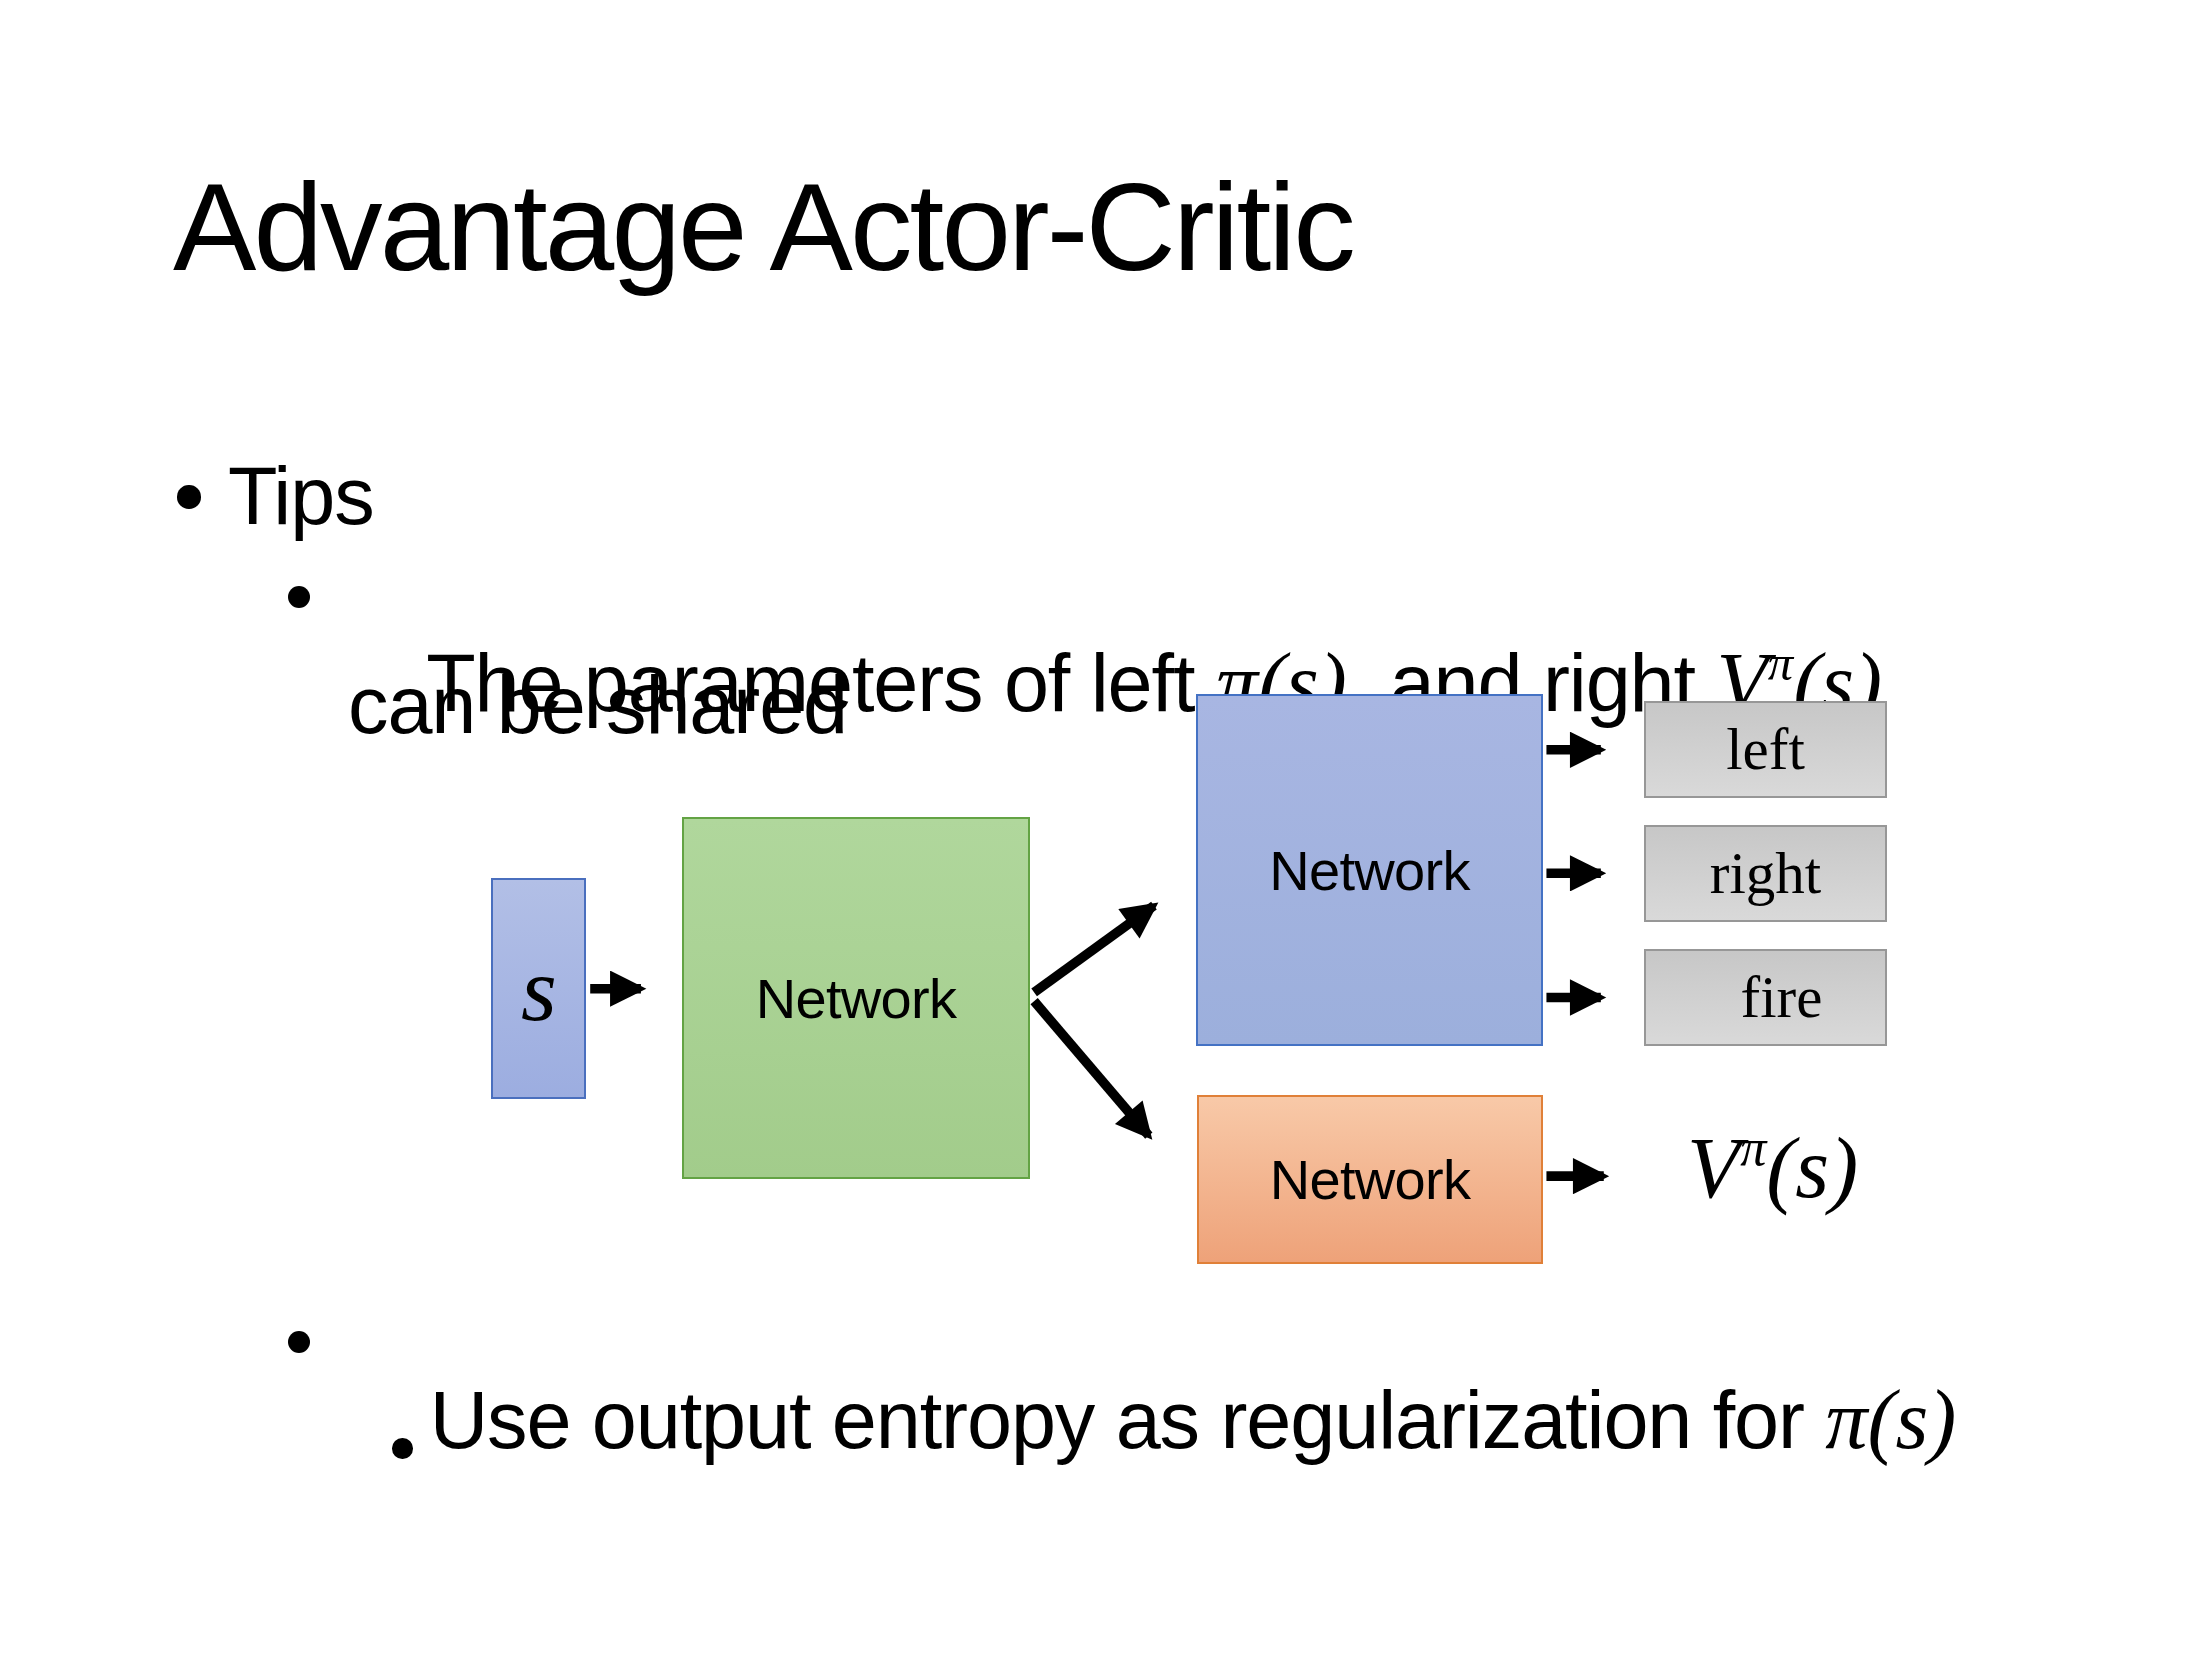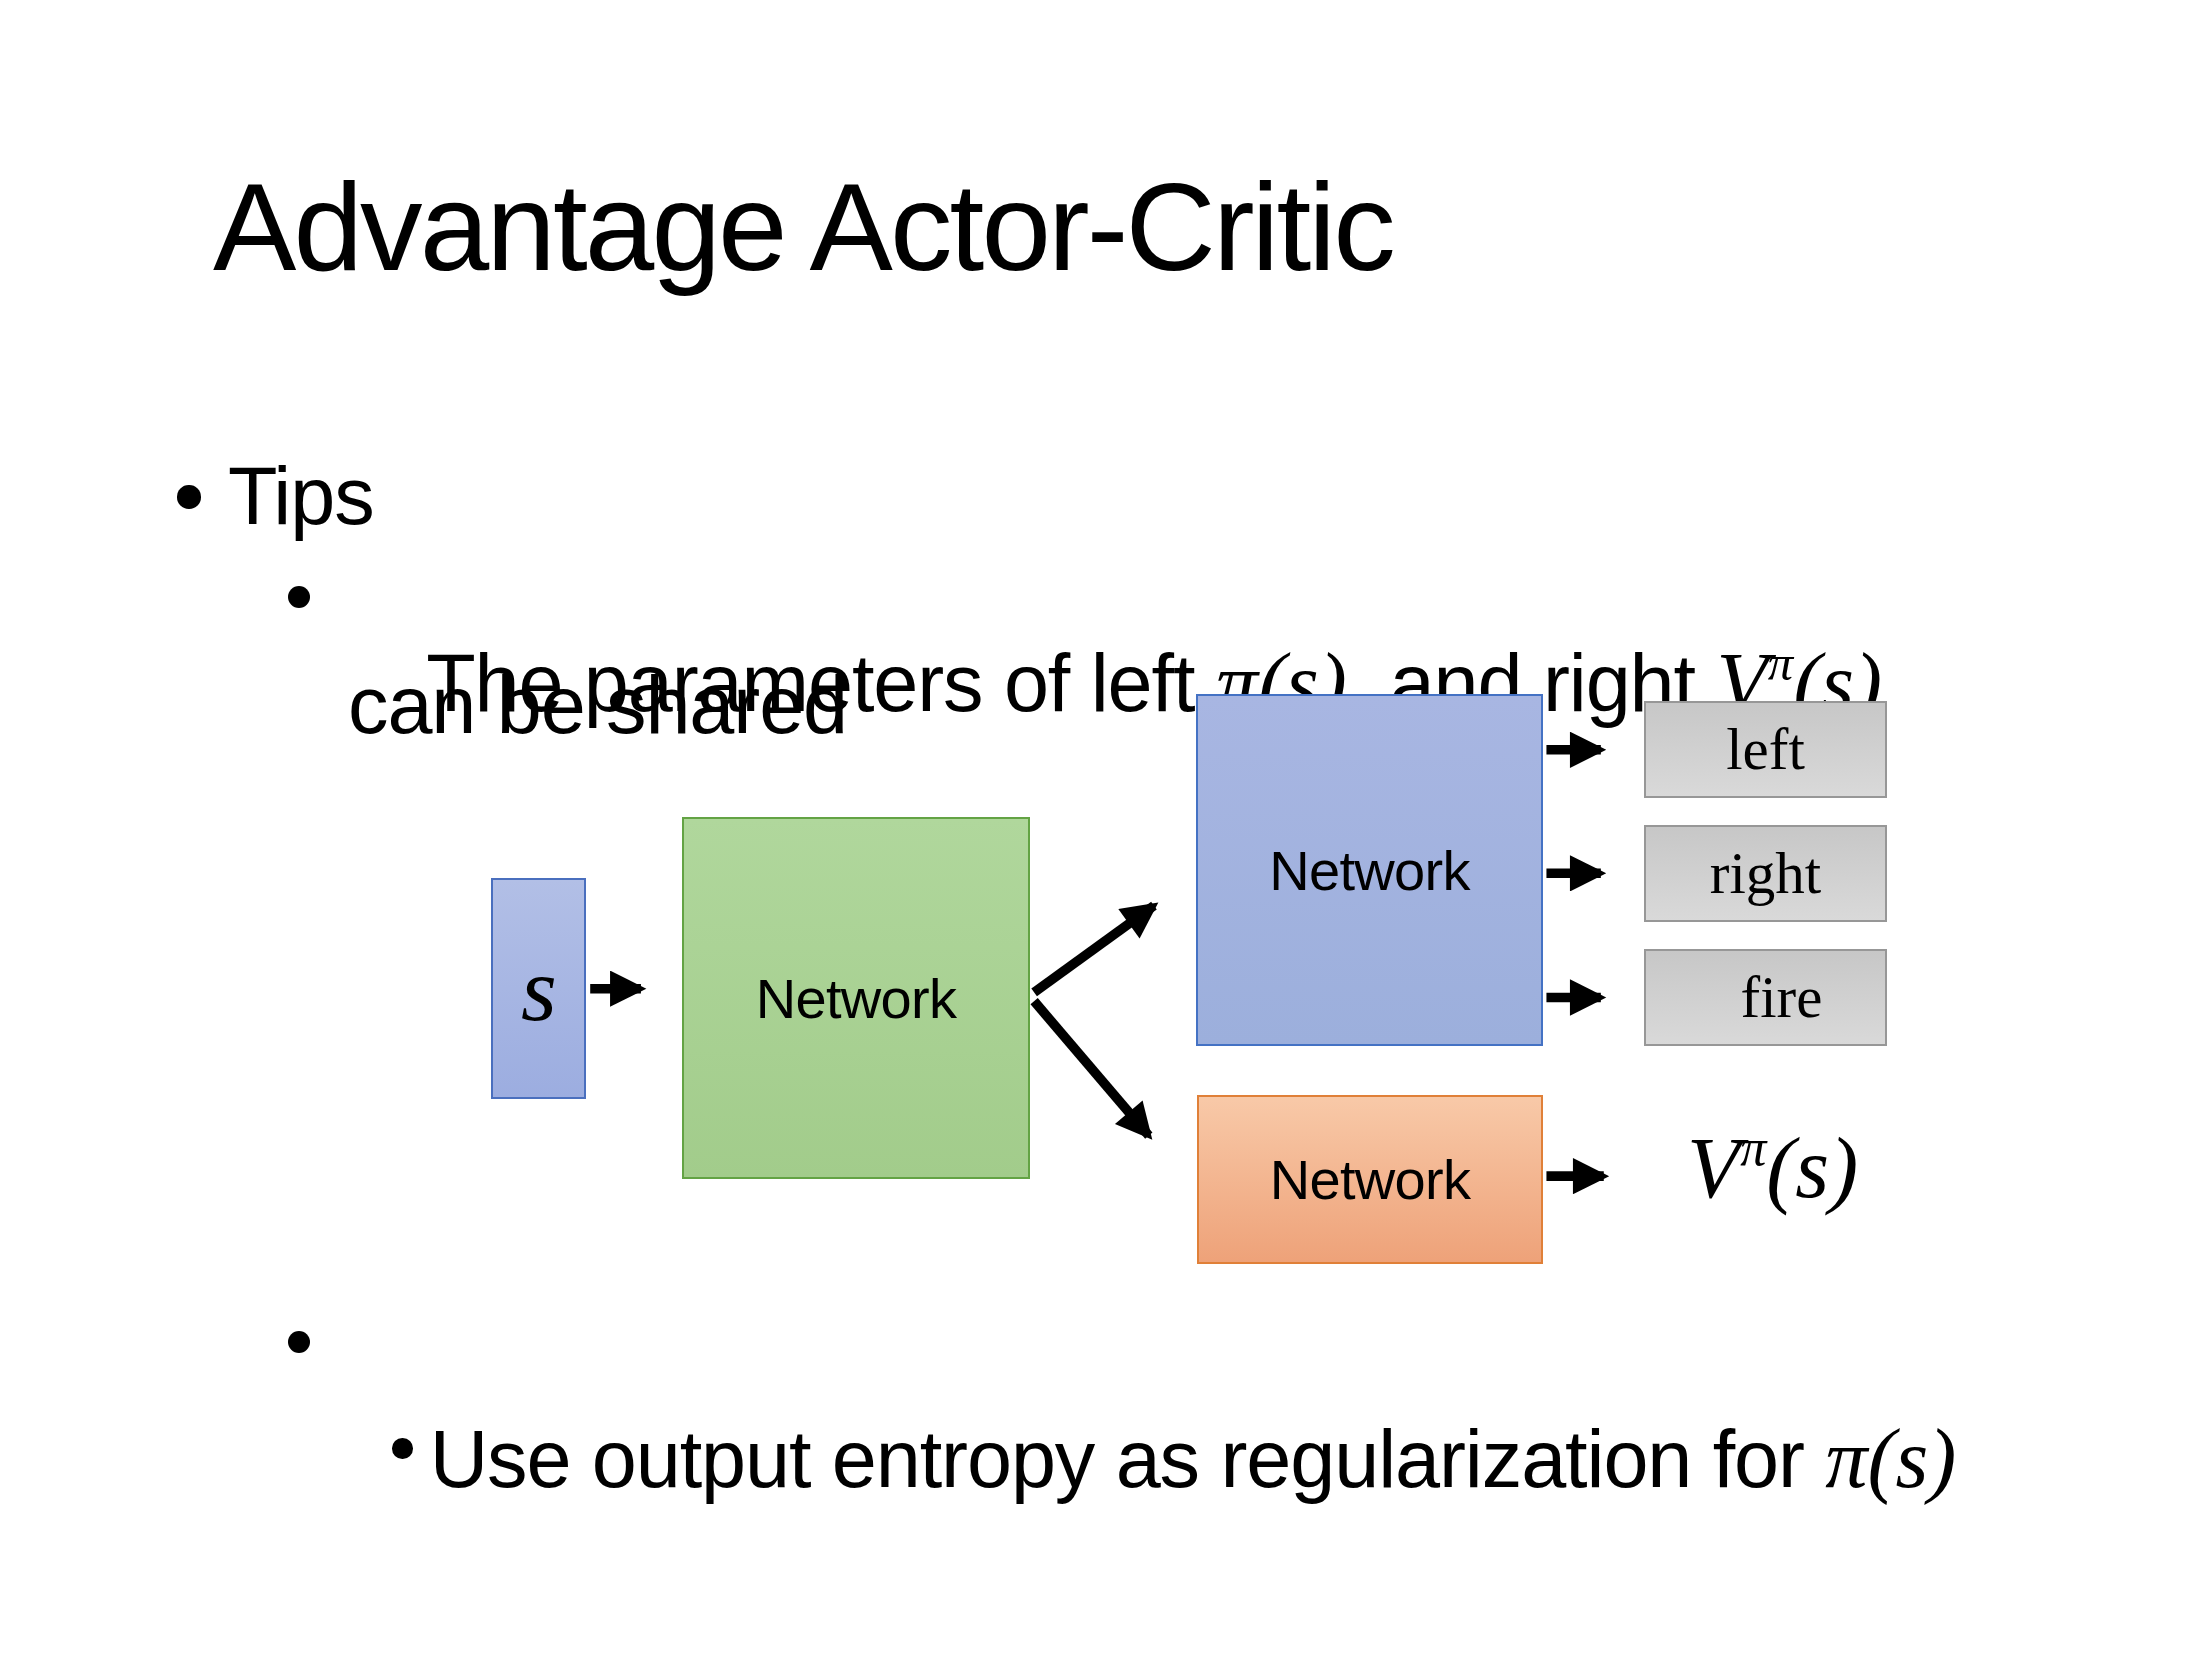--- a/index.html
+++ b/index.html
@@ -1,21 +1,21 @@
 <!DOCTYPE html>
 <html style="font-size:11.8px"><head>
 <meta charset="utf-8">
 <style>
   html,body{margin:0;padding:0;background:#ffffff;}
   body{width:2205px;height:1654px;position:relative;overflow:hidden;
        font-family:"Liberation Sans","DejaVu Sans",sans-serif;color:#000;}
   .slide{position:absolute;left:0;top:0;width:2205px;height:1654px;}
 
   .title{position:absolute;left:173px;top:158px;font-size:125px;line-height:1.1;
-         letter-spacing:-2.9px;font-weight:400;white-space:pre;margin-left:40px;}
+         letter-spacing:-2.9px;font-weight:400;white-space:pre;}
 
   .line{position:absolute;font-size:81px;line-height:1;letter-spacing:-1.1px;white-space:pre;}
   .dot{position:absolute;background:#000;border-radius:50%;}
 
   .math{font-family:"Liberation Serif","DejaVu Serif",serif;font-style:italic;
         letter-spacing:0;font-size:1.04em;}
   .math sup{font-size:0.60em;vertical-align:0.62em;letter-spacing:0;}
 
   .box{position:absolute;display:flex;align-items:center;justify-content:center;
        box-sizing:border-box;}
@@ -102,20 +102,20 @@
     <line x1="803" y1="1345" x2="872" y2="1345" marker-end="url(#ah)"></line>
     <line x1="1407" y1="1350" x2="1570" y2="1232" marker-end="url(#ah)"></line>
     <line x1="1407" y1="1362" x2="1563" y2="1545" marker-end="url(#ah)"></line>
     <line x1="2104" y1="1020" x2="2178" y2="1020" marker-end="url(#ah)"></line>
     <line x1="2104" y1="1188" x2="2178" y2="1188" marker-end="url(#ah)"></line>
     <line x1="2104" y1="1357" x2="2178" y2="1357" marker-end="url(#ah)"></line>
     <line x1="2104" y1="1600" x2="2182" y2="1600" marker-end="url(#ah)"></line>
   </svg>
 
   <span class="dot" style="left:288px;top:1331px;width:22px;height:22px;"></span>
-  <div class="line" style="left:344px;top:1336px;">
+  <div class="line" style="left:344px;top:1297px;">
     <span>Use output entropy as regularization for </span><span class="math">π(s)</span>
   </div>
 
   <span class="dot" style="left:392px;top:1438px;width:20.6px;height:20.6px;"></span>
 
 </div>
 
 
 </body></html>

